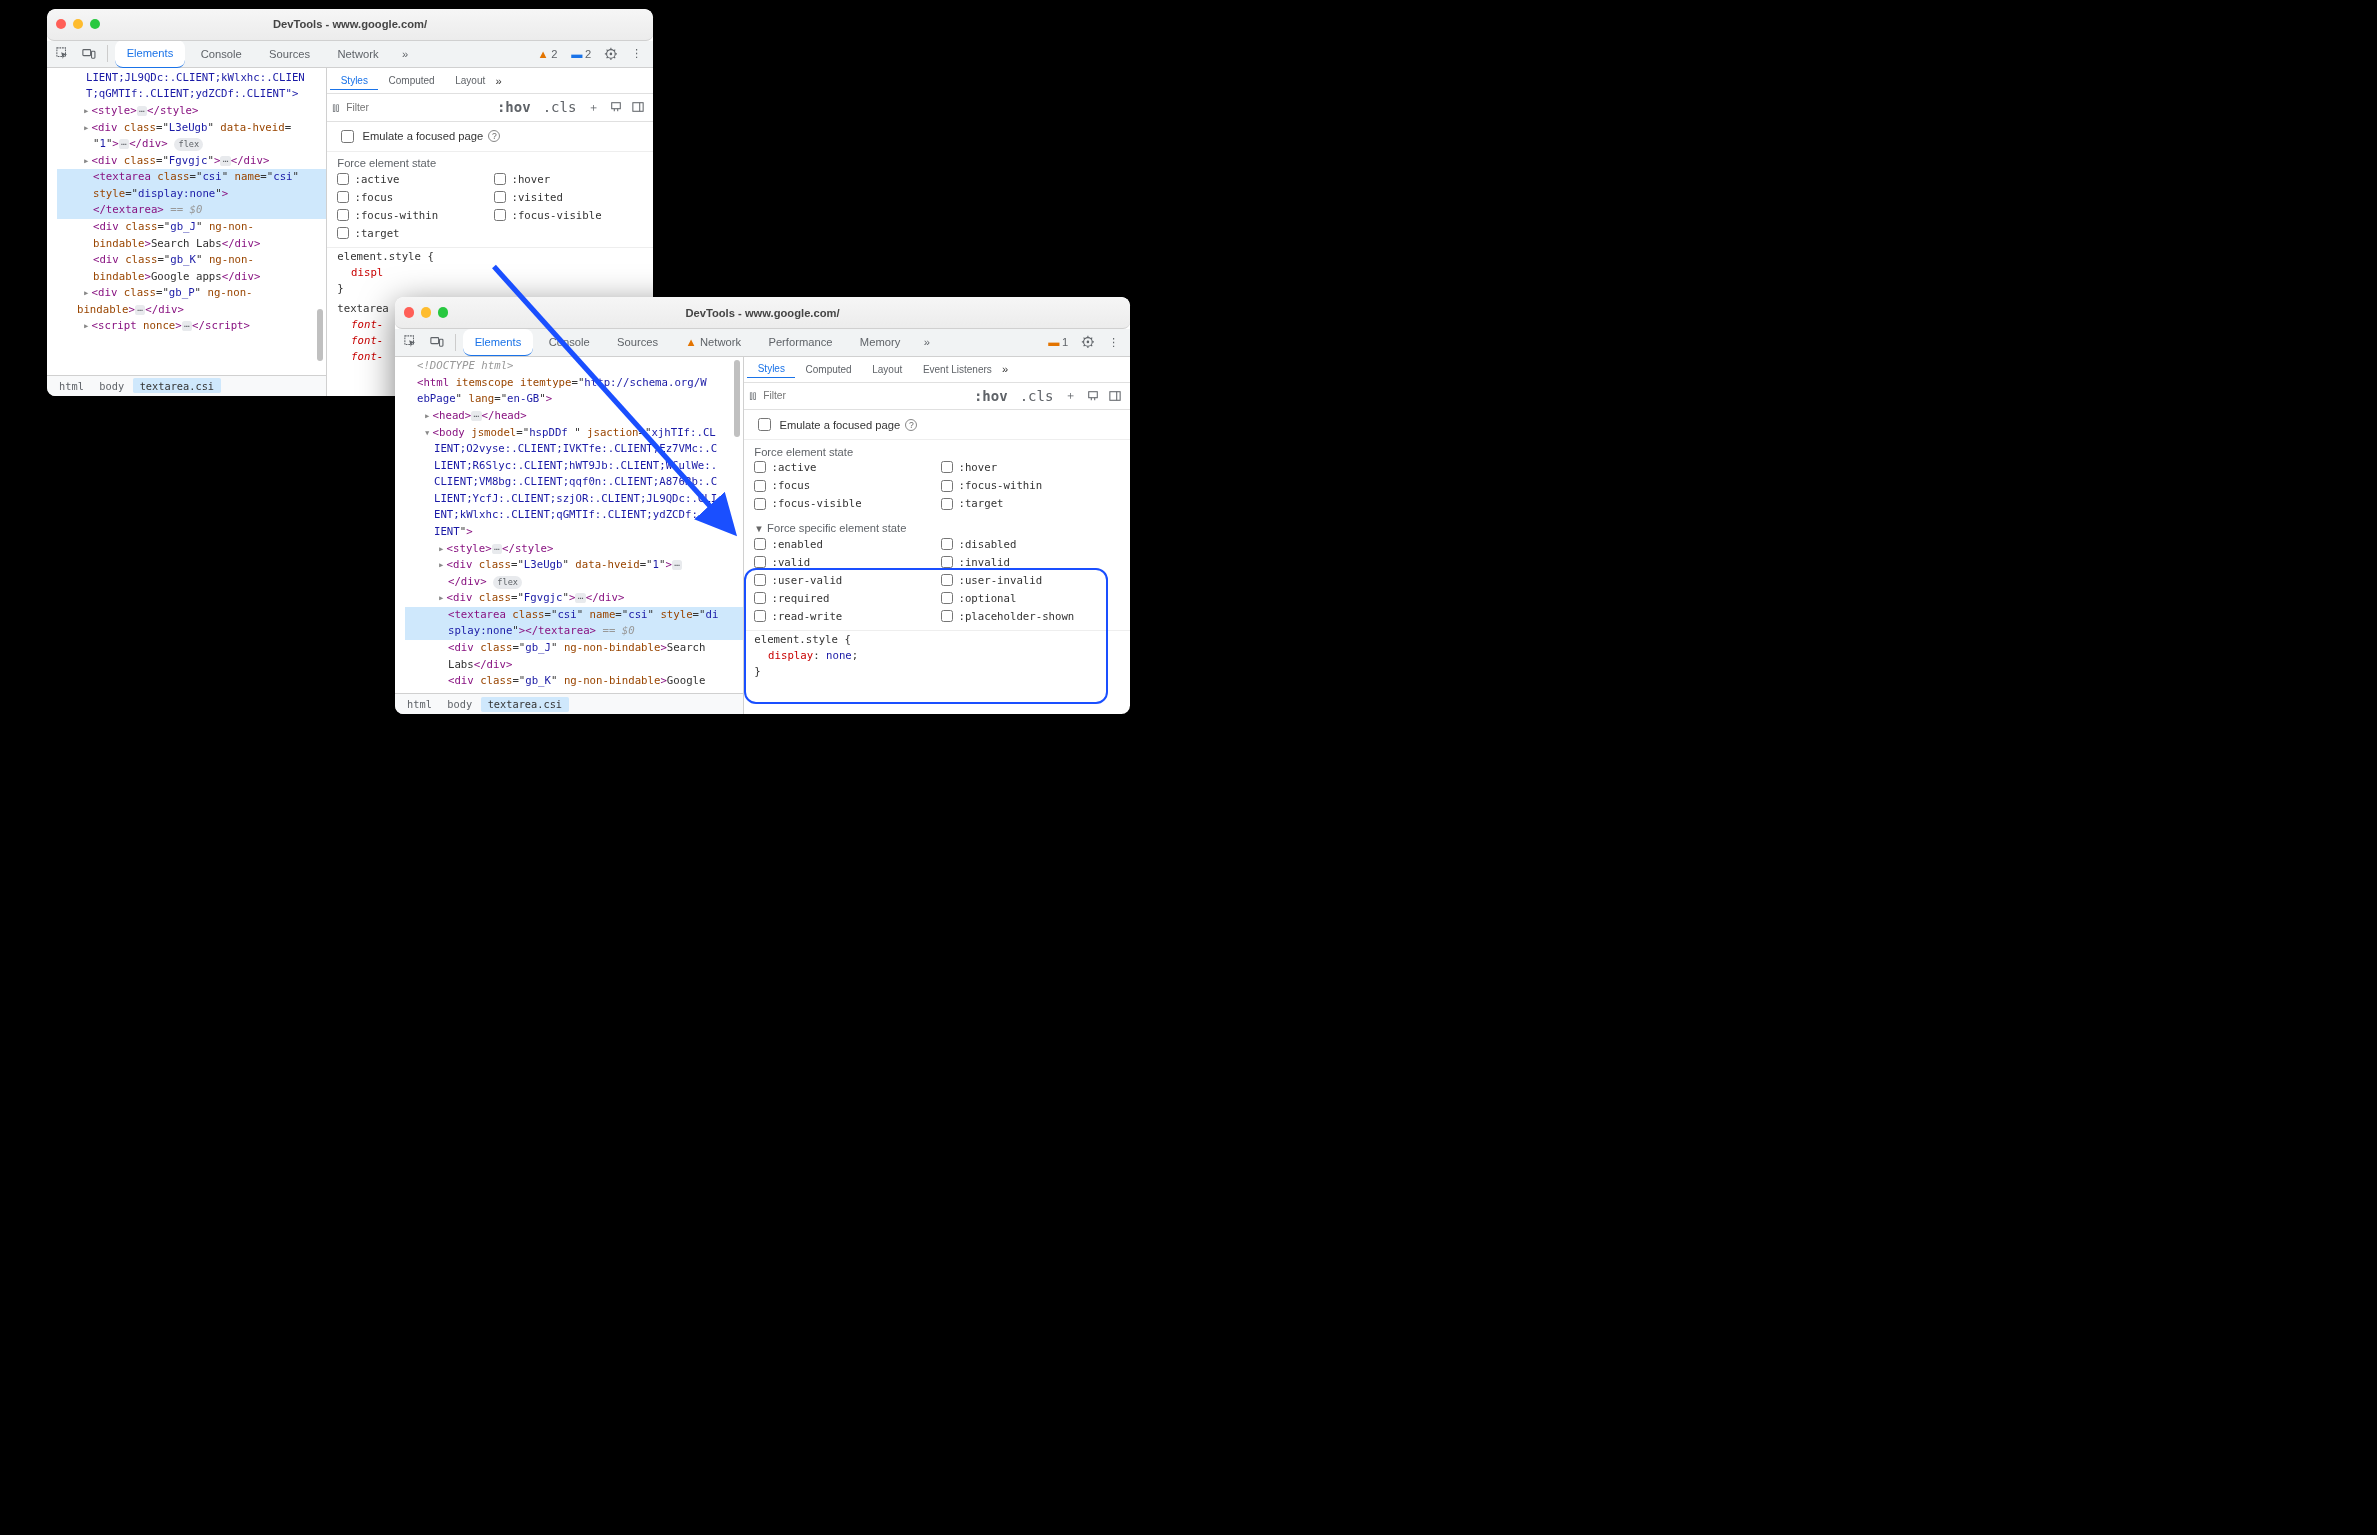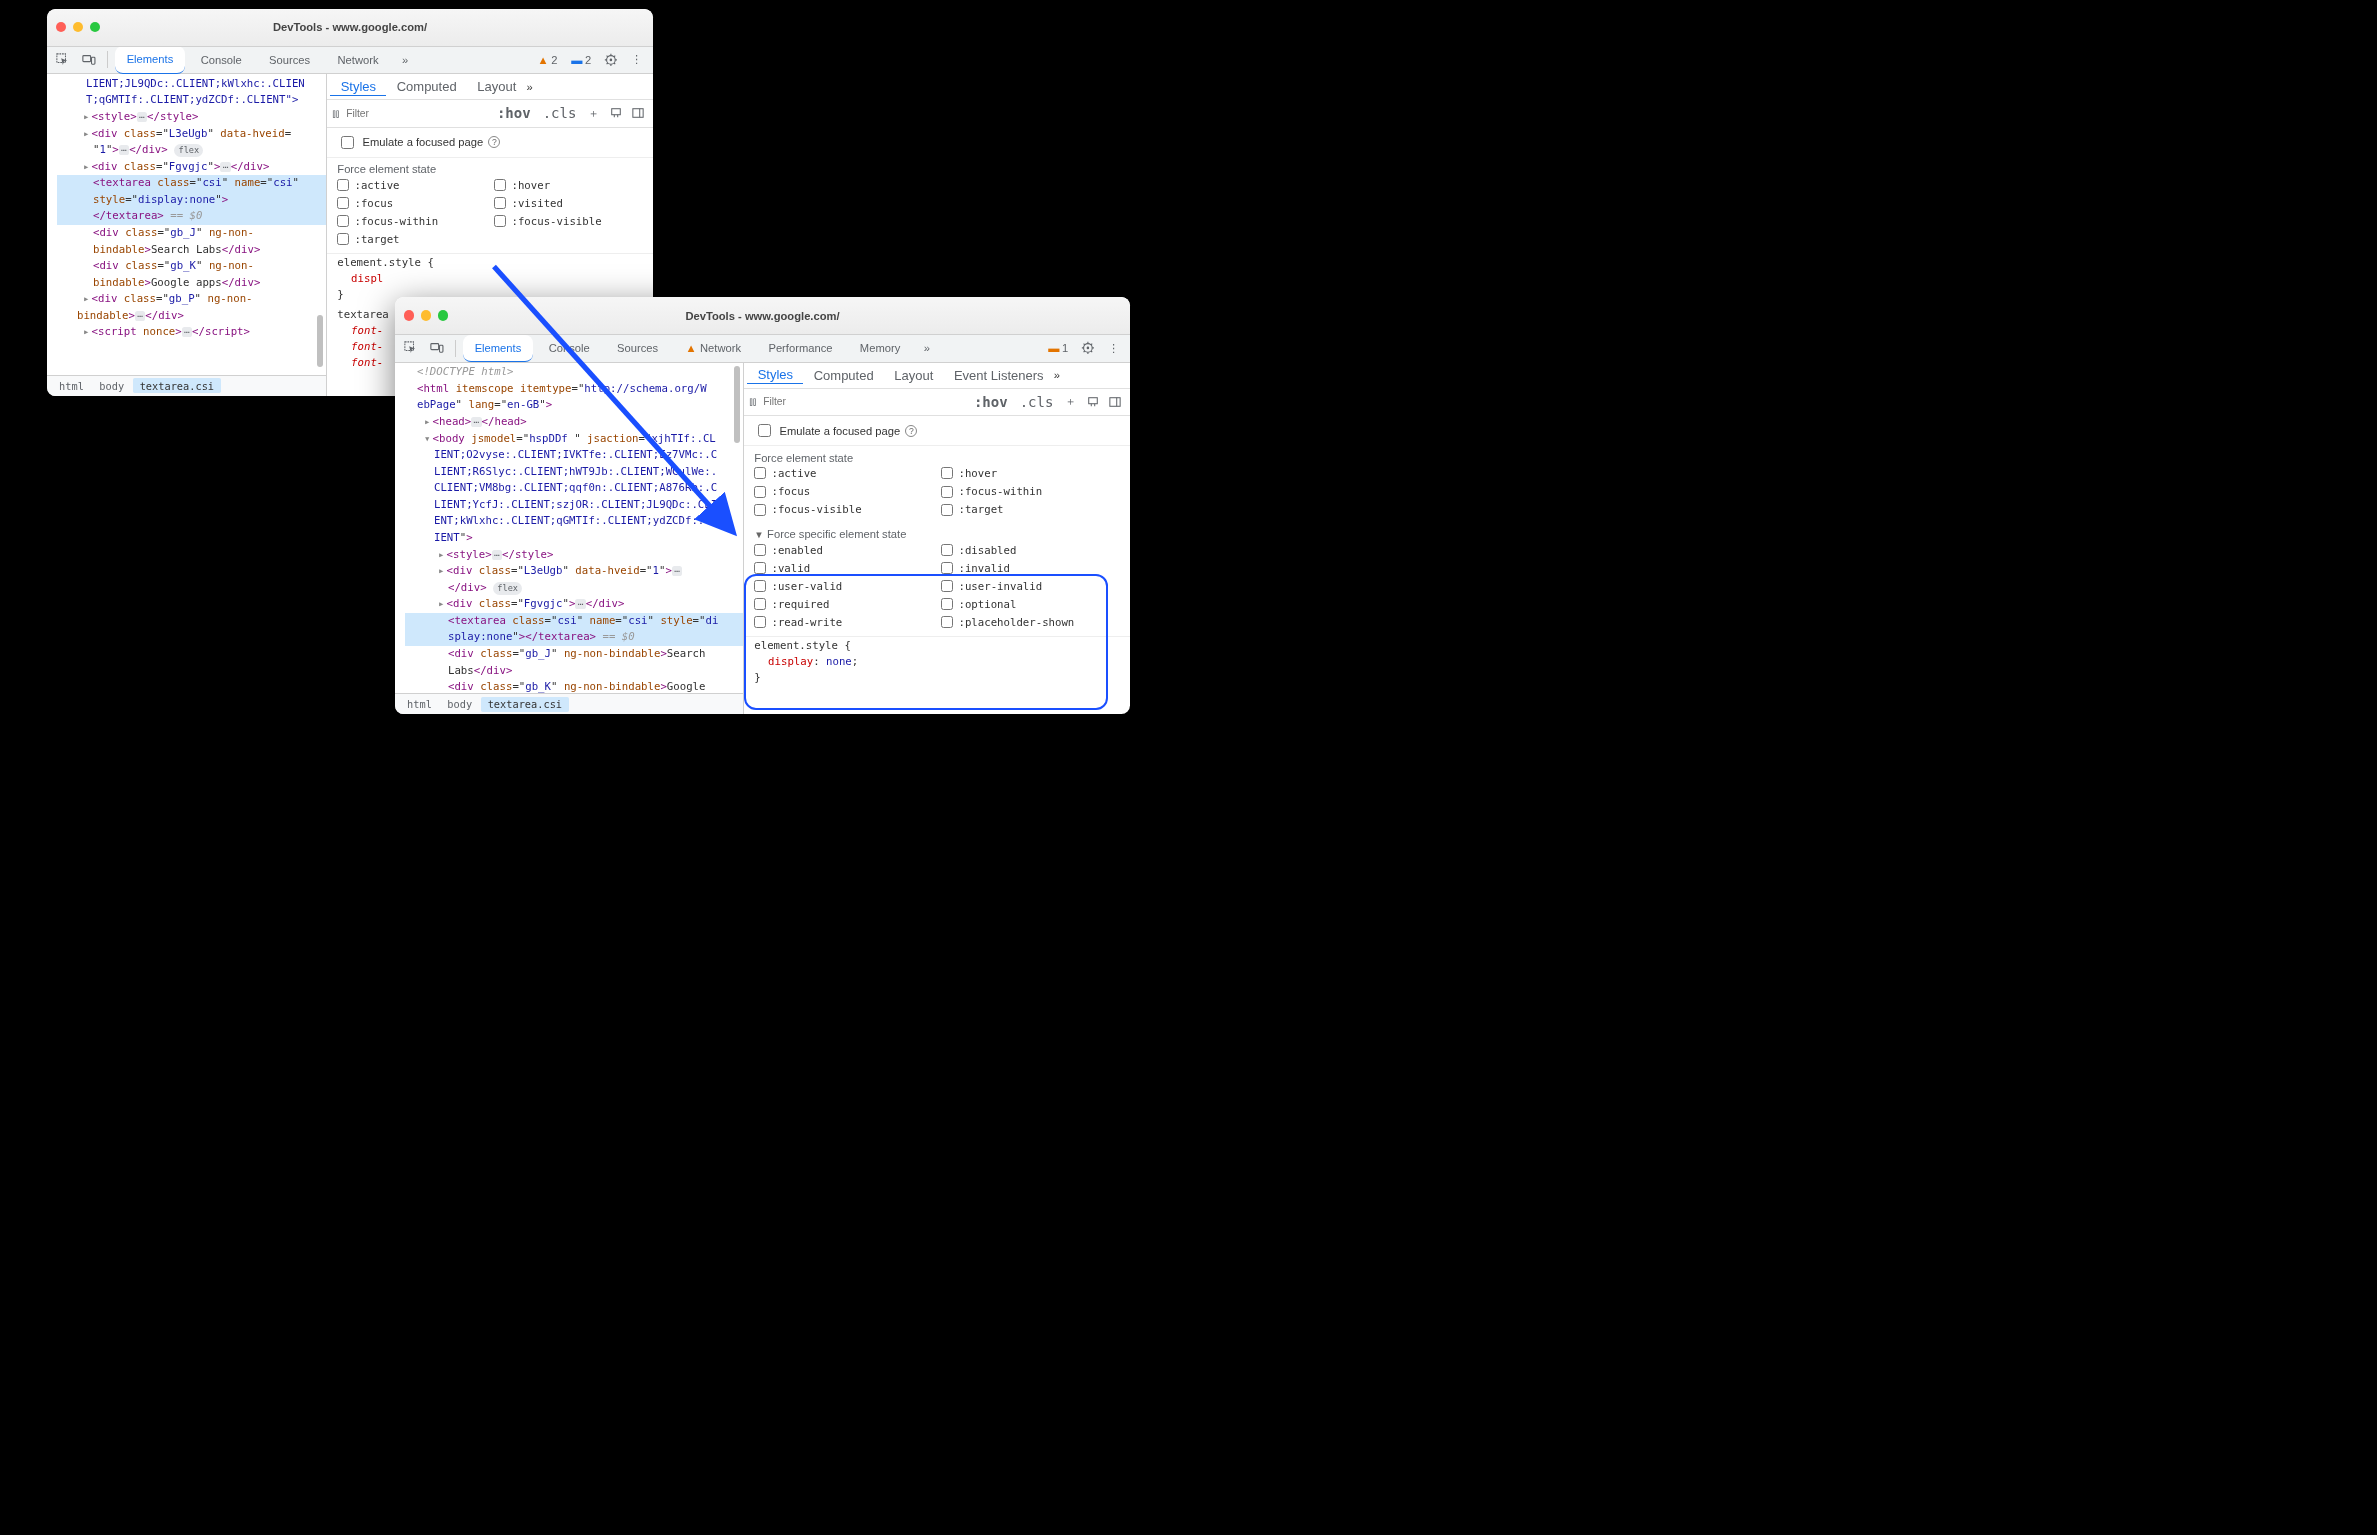--- a/index.html
+++ b/index.html
@@ -16,27 +16,28 @@
   .window {
     position: absolute;
     background: #fff;
     border-radius: 8.6px;
     box-shadow: 0 8.6px 34px rgba(0,0,0,0.5);
     overflow: hidden;
     display: flex;
     flex-direction: column;
   }
   .titlebar {
-    height: 38px;
+    height: 32px;
     background: linear-gradient(#f6f6f6,#ececec);
     display: flex;
     align-items: center;
     padding: 0 8.6px;
     border-bottom: 0.9px solid #d0d0d0;
     position: relative;
+    border-radius: 7px;
   }
   .traffic { display: flex; gap: 6.9px; }
   .tl { width: 10.3px; height: 10.3px; border-radius: 50%; }
   .tl.red { background:#ff5f57; } .tl.yel { background:#febc2e; } .tl.grn { background:#28c840; }
   .titletext { position:absolute; left:0; right:0; text-align:center; font-size:11.2px; font-weight:600; color:#444; pointer-events:none;}
   .toolbar {
     height: 27.5px;
     background: #f1f3f4;
     border-bottom: 0.9px solid #d0d0d0;
     display:flex; align-items:center; padding:0 5.2px; gap:3.4px;
@@ -62,21 +63,21 @@
   .val { color:#1a1aa6; }
   .txt { color:#303030; }
   .muted { color:#999; font-style:italic;}
   .pill { background:#e8eaed; color:#5f6368; border-radius:6.9px; padding:0 4.3px; font-size:8.6px; display:inline-block;}
   .ellbadge { background:#e8eaed; border-radius:2.6px; padding:0 2.6px; color:#5f6368; font-size:8.6px;}
   .crumbs { height:20.6px; border-top:0.9px solid #d0d0d0; background:#f8f9fa; display:flex; align-items:center; font-family:Menlo,monospace; font-size:10.3px; padding:0 5.2px; gap:1.7px;}
   .crumb { padding:1.7px 6.9px; color:#5f6368; cursor:pointer;}
   .crumb.active { background:#cfe8fc; color:#333; border-radius:1.7px;text-align:right;}
   
   .subtabs { height:26px; display:flex; align-items:center; border-bottom:0.9px solid #e0e0e0; padding:0 3.4px;}
-  .subtab { padding:0 10.3px; height:18px; display:flex; align-items:center; color:#5f6368; cursor:pointer; font-size:13px;}
+  .subtab { padding:0 10.3px; height:18px; display:flex; align-items:center; color:#5f6368; cursor:pointer; font-size:10px;}
   .subtab.active { color:#1a73e8; border-bottom:1.7px solid #1a73e8;}
   .filterbar { height:27.5px; display:flex; align-items:center; border-bottom:0.9px solid #e0e0e0; padding:0 5.2px; gap:3.4px;}
   .filterbar input { flex:1; border:none; outline:none; font-size:10.3px; background:transparent; padding:1.7px 3.4px;}
   .filterbar .sm { color:#5f6368; font-size:14px; padding:0 4.3px; cursor:pointer; font-family:Menlo,monospace;}
   .filterbar .iconbtn { width:19px; height:19px; display:flex;align-items:center;justify-content:center; color:#5f6368; cursor:pointer;}
   .section { padding:5.2px 10.3px; border-bottom:0.9px solid #eee; font-size:11.2px;}
   .chk-row { display:flex; align-items:center; gap:5.2px; padding:1.7px 0; font-family:Menlo,monospace; font-size:10.7px; color:#333;}
   .chk-row input { width:12px; height:12px; margin:0;}
   .state-grid { display:grid; grid-template-columns:1fr 1fr; gap:1.7px 8.6px; padding:0 10.3px 5.2px;}
   .label-muted { color:#5f6368; font-size:11.2px; padding:5.2px 10.3px 1.7px;}

